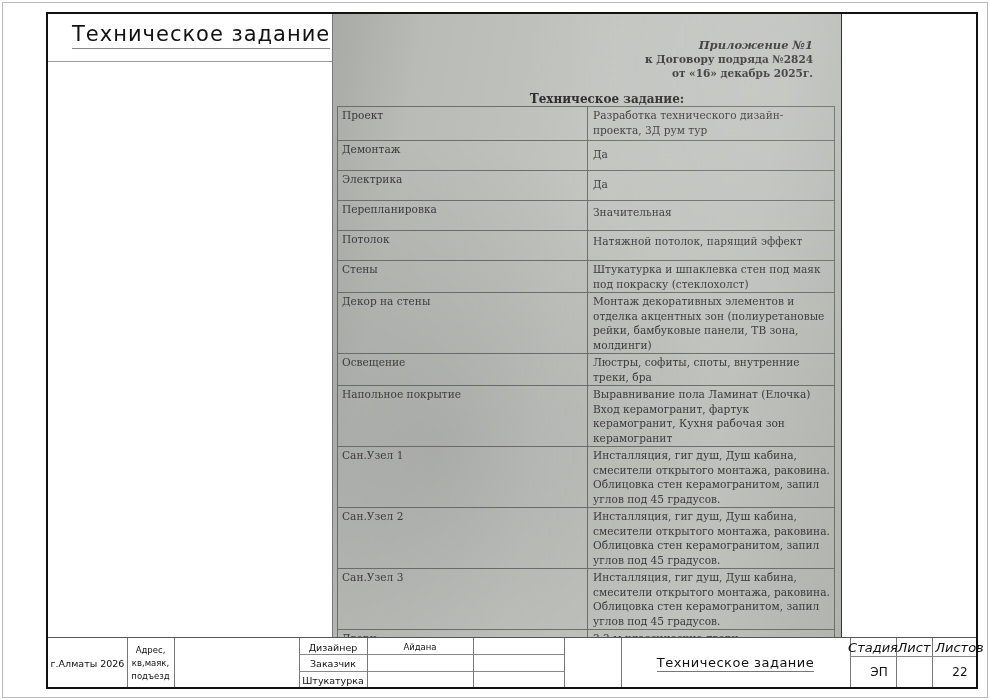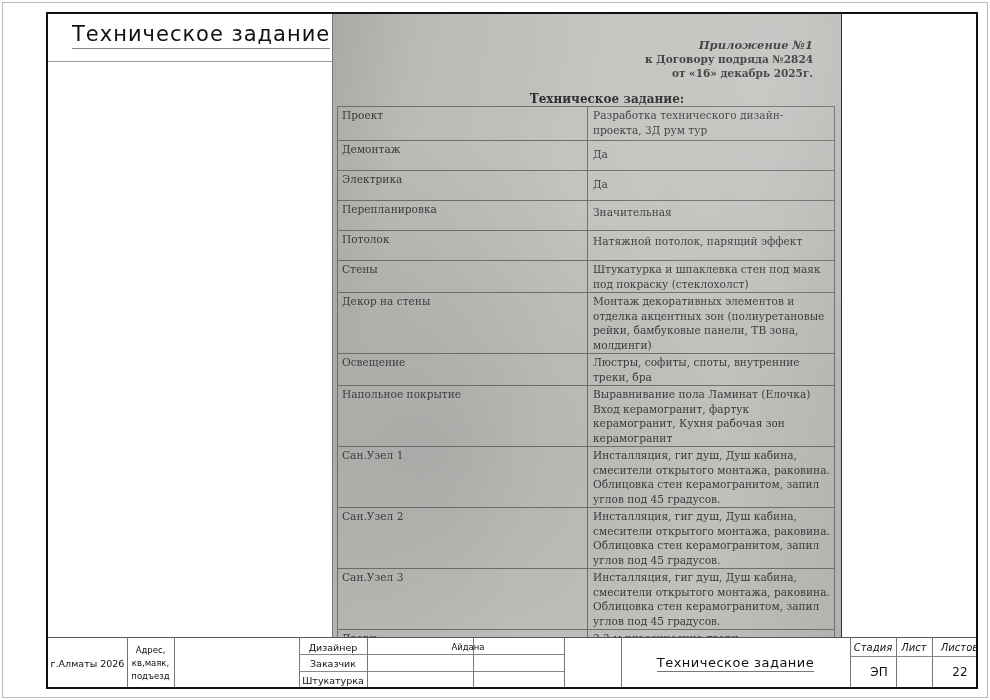--- a/index.html
+++ b/index.html
@@ -28,24 +28,24 @@
 
   .right-blank { position: absolute; left: 841px; top: 14px; width: 135px; height: 623px; border-left: 1px solid #333; }
 
   .stamp { position: absolute; left: 48px; top: 637px; width: 928px; height: 50px; border-top: 1px solid #555; font-family: "DejaVu Sans", sans-serif; }
   .cell { position: absolute; display: flex; align-items: center; justify-content: center; text-align: center; color: #111; }
   .vline { position: absolute; top: 0; bottom: 0; width: 0; border-left: 1px solid #777; }
   .hline { position: absolute; height: 0; border-top: 1px solid #888; }
   .city { left: 0; top: 0; width: 79px; height: 50px; font-size: 9.5px; }
   .addr { left: 79px; top: 0; width: 47px; height: 50px; font-size: 8.5px; line-height: 13px; }
   .role { left: 251px; width: 68px; height: 16px; font-size: 9.5px; }
-  .rname { left: 319px; width: 106px; height: 16px; font-size: 8.5px; margin-left: 48px; }
+  .rname { left: 319px; width: 106px; height: 16px; font-size: 8.5px; }
   .doc-title-cell { left: 573px; top: 0; width: 229px; height: 50px; font-size: 13px; letter-spacing: 0.5px; }
   .doc-title-cell span { border-bottom: 1px solid #777; padding-bottom: 1px; }
-  .sh { top: 0; height: 18px; font-size: 10px; font-style: italic; }
+  .sh { top: 0; height: 18px; font-size: 13px; font-style: italic; }
   .sv { top: 18px; height: 32px; font-size: 12px; padding-left: 12px; }
 </style>
 </head>
 <body>
 
 <div class="outer-frame"></div>
 <div class="inner-frame"></div>
 
 <div class="title-box">
   <span class="t">Техническое задание</span>

